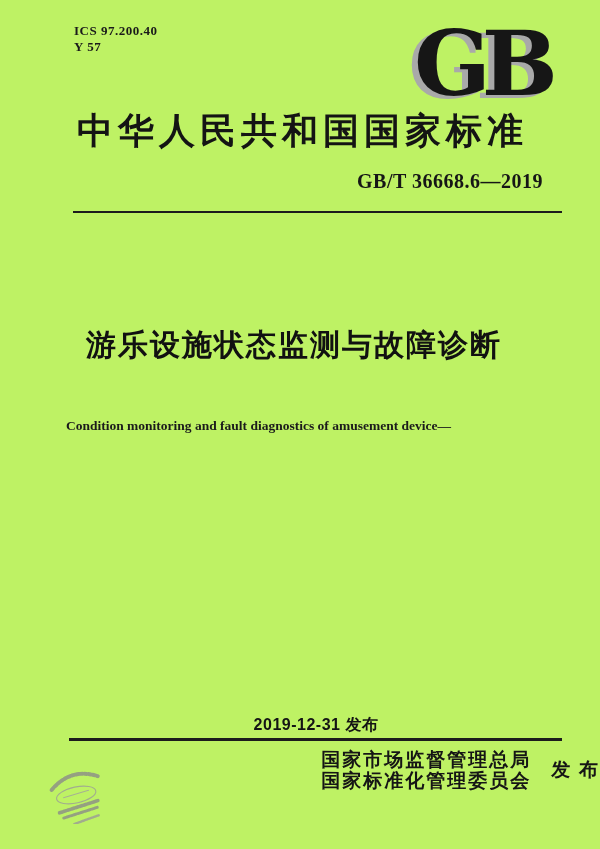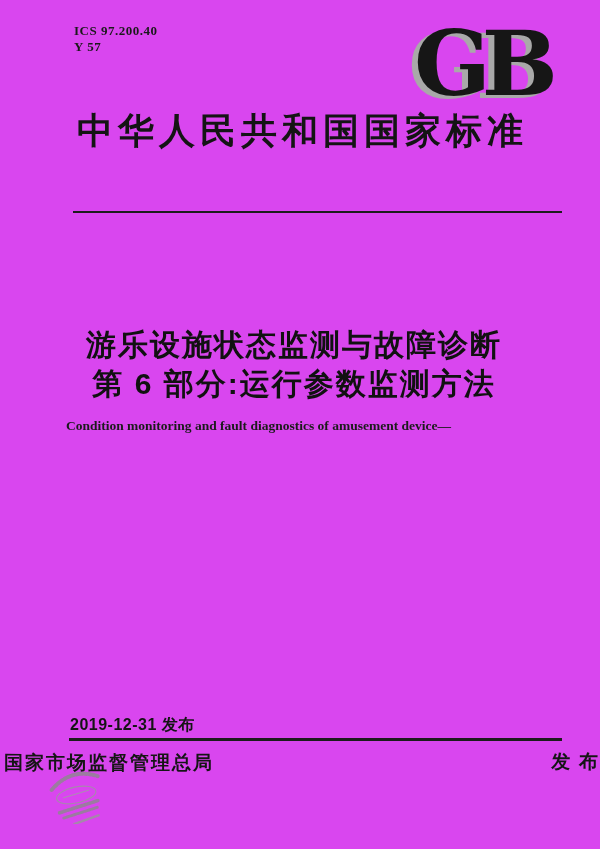--- a/index.html
+++ b/index.html
@@ -1,18 +1,18 @@
 <!DOCTYPE html>
 <html><head>
 <meta charset="utf-8">
 <style>
   html,body{margin:0;padding:0;background:#ffffff;}
   .page{
     position:relative;width:600px;height:849px;margin:0 auto;
-    background:#d946ef;color:#1a1a1a;overflow:hidden;
+    background:#bef264;color:#1a1a1a;overflow:hidden;
     font-family:"Liberation Serif","DejaVu Serif",serif;
   }
   .ics-block{
     position:absolute;left:74px;top:23px;
     font-weight:bold;font-size:13px;line-height:16px;letter-spacing:.5px;
     font-family:"Liberation Serif","DejaVu Serif",serif;
   }
   .gb-logo{position:absolute;left:408px;top:31px;overflow:visible;}
   .header-title{
     position:absolute;left:71px;top:107px;width:494px;
@@ -31,27 +31,27 @@
     font-family:"Liberation Sans","DejaVu Sans",sans-serif;
     font-weight:bold;font-size:30px;line-height:39px;letter-spacing:2px;color:#111;
   }
   .subtitle-en{
     position:absolute;left:0;top:416px;width:517px;text-align:center;
     font-weight:bold;font-size:13.5px;line-height:19px;color:#1b1b1b;
     font-family:"Liberation Serif","DejaVu Serif",serif;
   }
   .dates-row{
     position:absolute;left:70px;top:715px;width:492px;
-    display:flex;justify-content:flex-start;
+    display:flex;justify-content:center;
     font-family:"Liberation Sans","DejaVu Sans",sans-serif;
     font-weight:bold;font-size:16px;letter-spacing:.5px;color:#141414;
   }
   .publisher-row{
     position:absolute;left:0;top:749px;width:600px;padding-left:4px;box-sizing:border-box;
-    display:flex;justify-content:space-between;align-items:center;gap:11px;
+    display:flex;justify-content:flex-end;align-items:center;gap:20px;
   }
   .publisher-lines{
     font-weight:bold;font-size:19px;line-height:21px;letter-spacing:2px;
     text-align:center;color:#151515;
     font-family:"Liberation Serif","DejaVu Serif",serif;
   }
   .publish-label{
     font-weight:bold;font-size:19px;letter-spacing:2px;color:#151515;
     font-family:"Liberation Serif","DejaVu Serif",serif;
   }
@@ -69,41 +69,42 @@
 
   <svg class="gb-logo" width="142" height="74" viewBox="0 0 142 74">
     <g font-family="DejaVu Serif, Liberation Serif, serif" font-weight="bold" font-size="90" letter-spacing="-9">
       <text x="0" y="67" fill="#a9a9a9">GB</text>
       <text x="6" y="64" fill="#161616">GB</text>
     </g>
   </svg>
 
   <div class="header-title">中华人民共和国国家标准</div>
 
+  <div class="standard-number">GB/T 36668.6—2019</div>
 
   <div class="rule rule-top"></div>
 
   <div class="title-zh">
     <div>游乐设施状态监测与故障诊断</div>
-    <div>第 6 部分:运行参数监测方法</div>
   </div>
 
   <div class="subtitle-en">
     <div>Condition monitoring and fault diagnostics of amusement device—</div>
   </div>
 
   <div class="dates-row">
     <span>2019-12-31 发布</span>
   </div>
 
   <div class="rule rule-bottom"></div>
 
   <div class="publisher-row">
     <div class="publisher-lines">
       <div>国家市场监督管理总局</div>
+      <div>国家标准化管理委员会</div>
     </div>
     <div class="publish-label">发 布</div>
   </div>
 
   <svg class="stamp" width="64" height="66" viewBox="0 0 64 66">
     <g transform="rotate(-12 32 36)" stroke="#8a8a8a" fill="none" stroke-linecap="round">
       <path d="M9,27 Q32,9 57,23" stroke-width="4" stroke-dasharray="2.5 1.7"></path>
       <ellipse cx="32" cy="37" rx="20" ry="8" stroke-width="1.1" stroke="#9a9a9a"></ellipse>
       <path d="M19,37 L45,35" stroke-width="1" stroke="#a0a0a0"></path>
       <path d="M12,51 L52,47" stroke-width="3.6" stroke-dasharray="3 1.2"></path>

